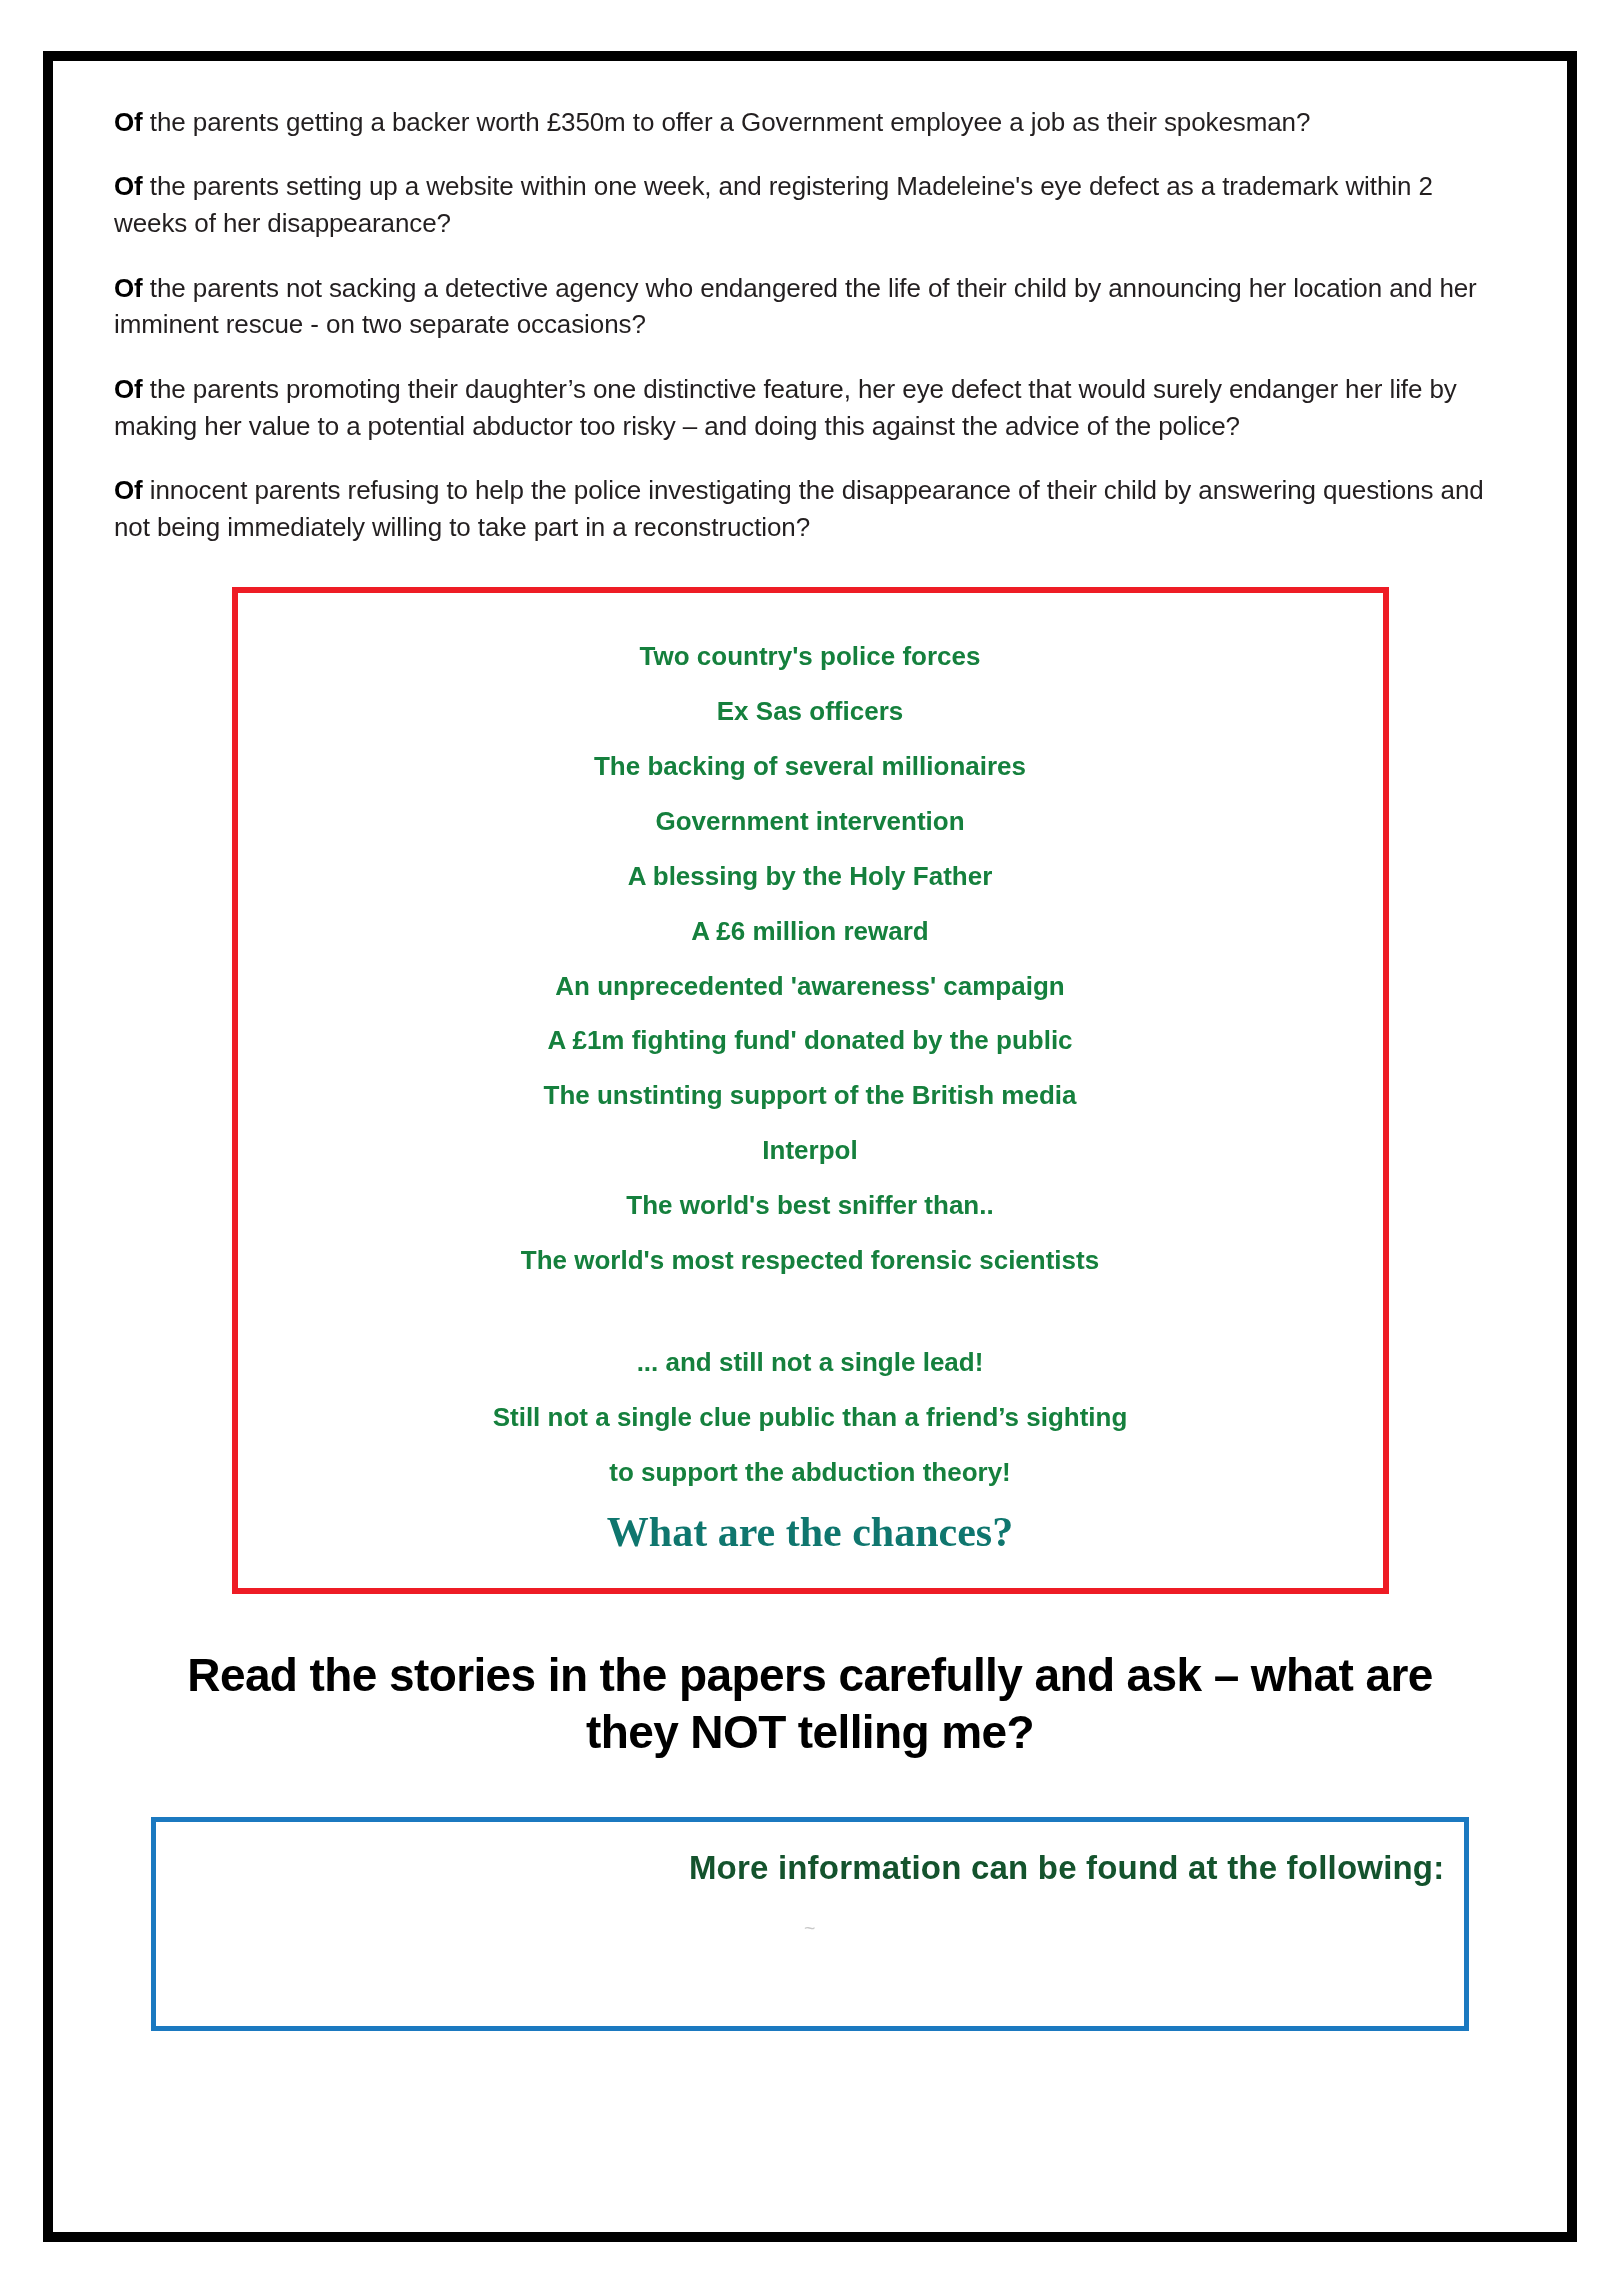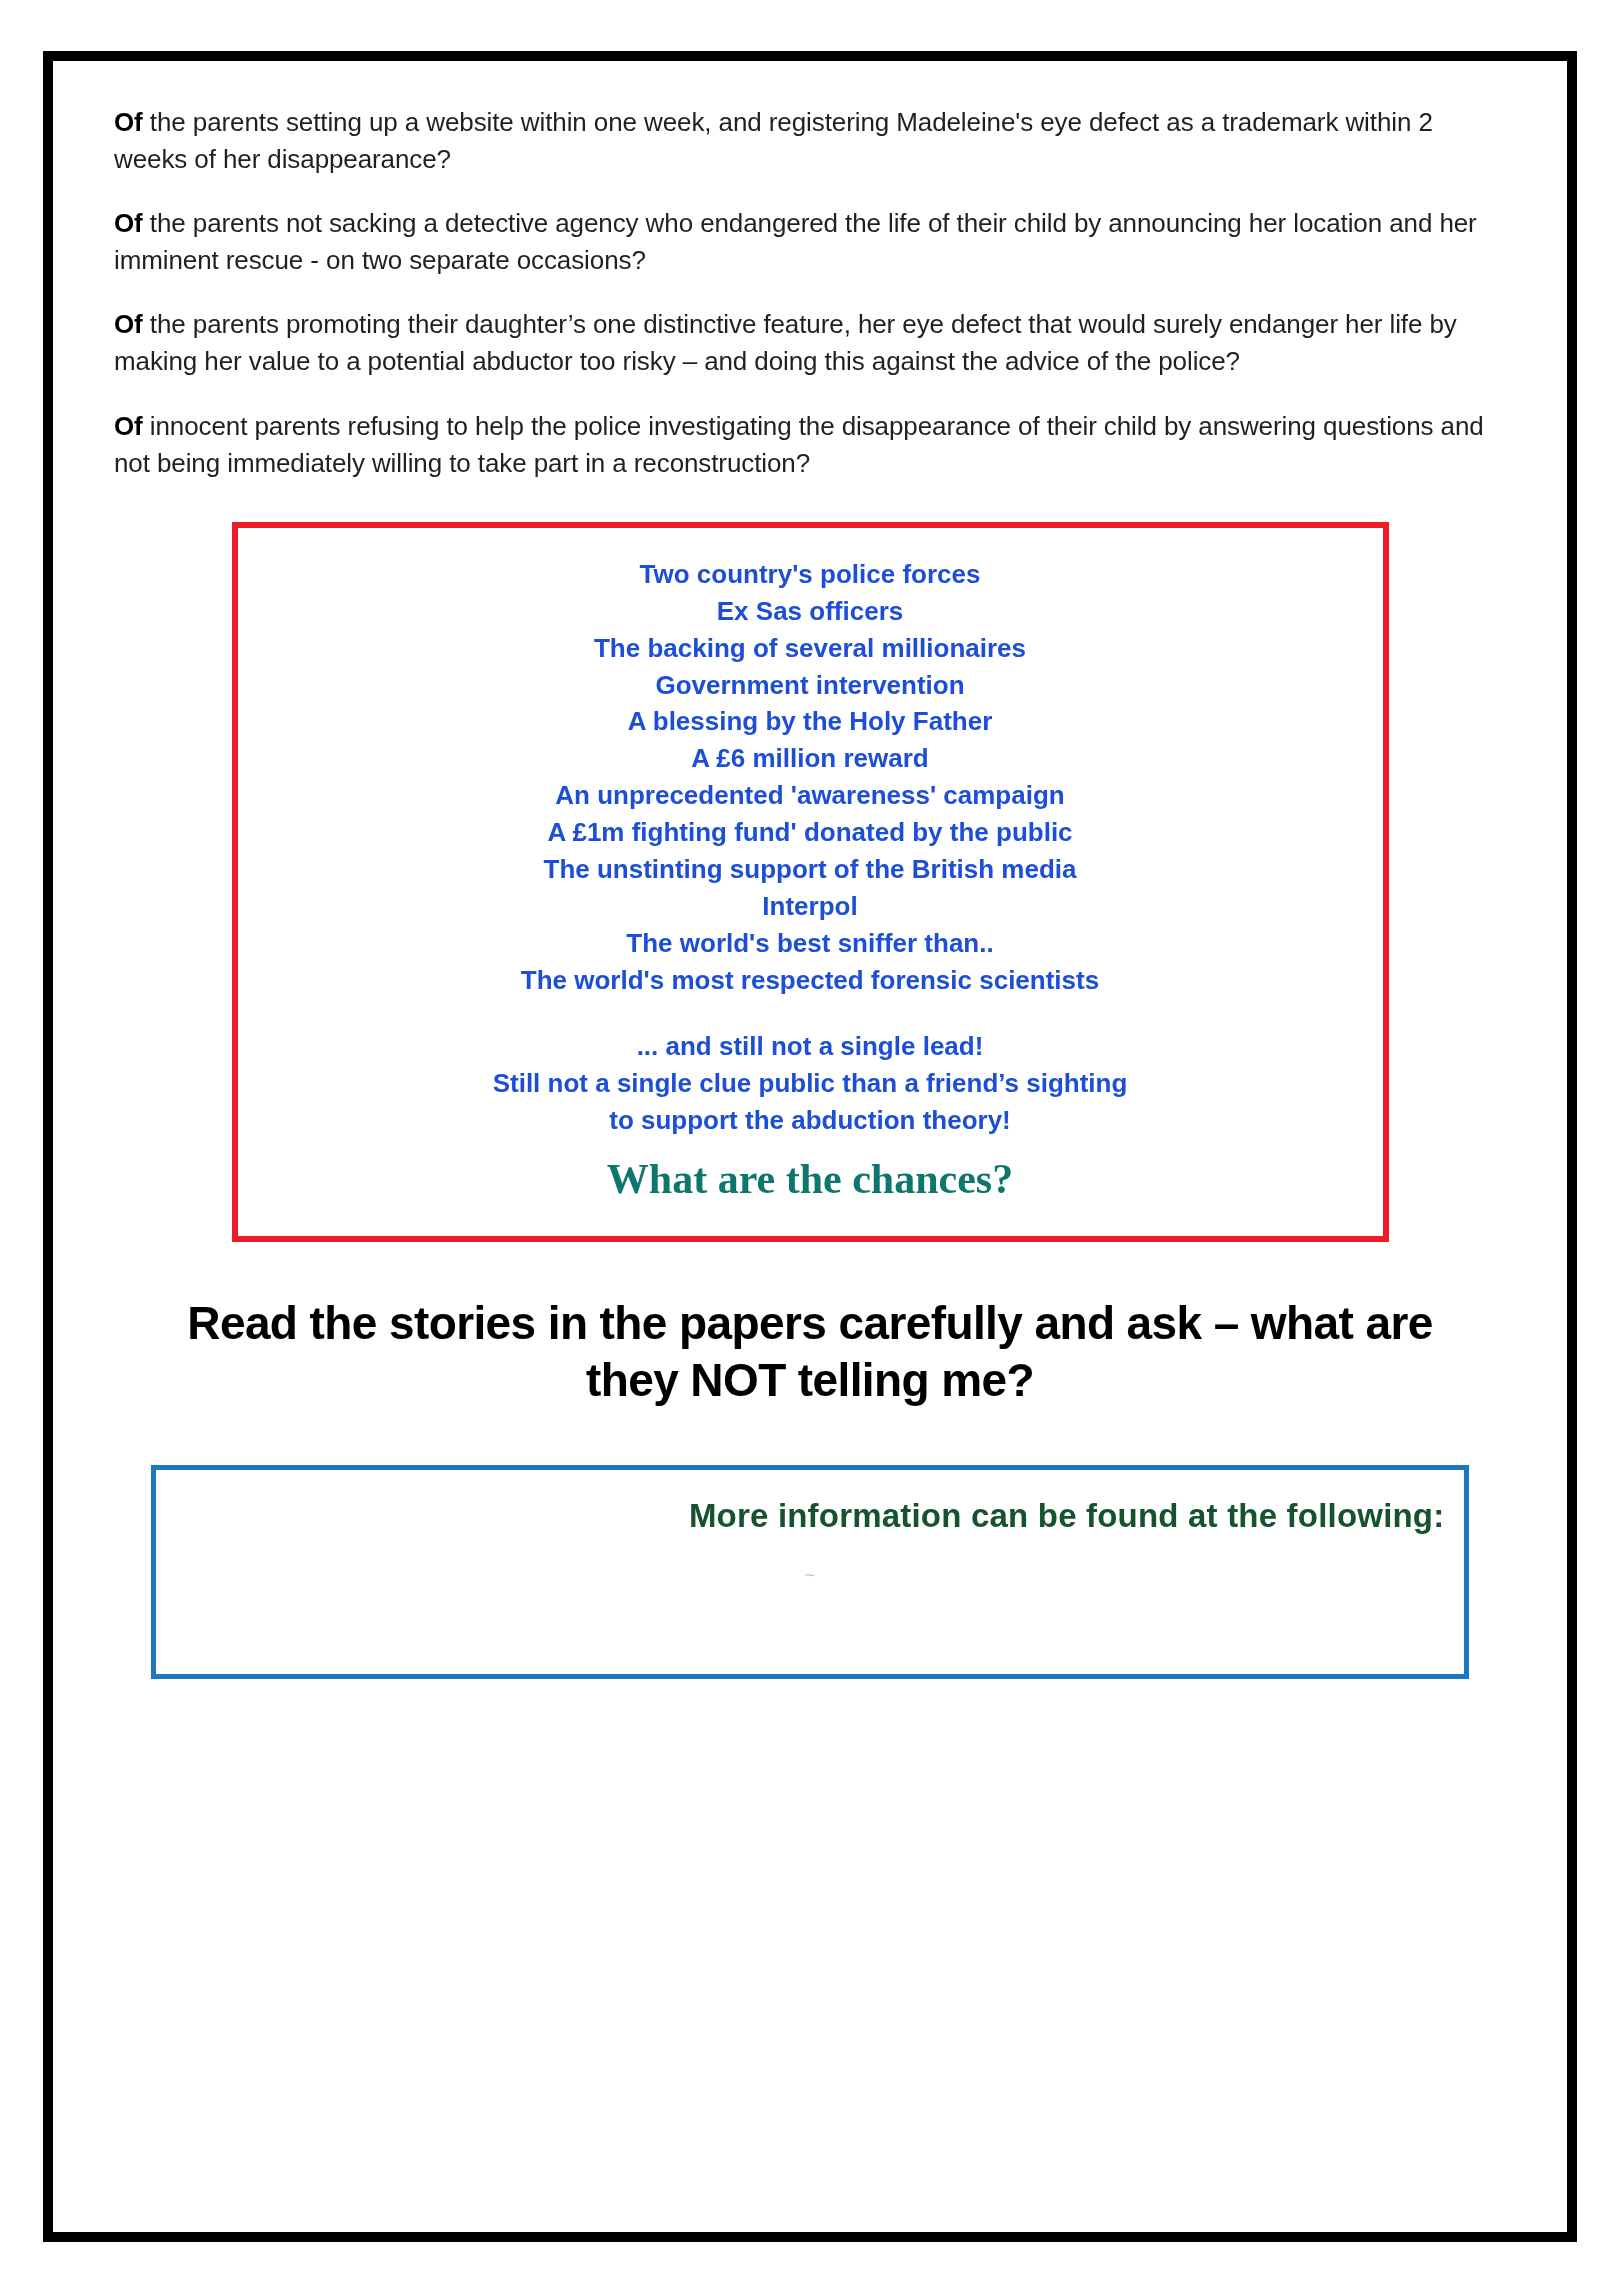--- a/index.html
+++ b/index.html
@@ -43,25 +43,25 @@
   }
   .red-box {
     margin: 41px auto 0 auto;
     width: 1157px;
     border: 6.9px solid #ee1c25;
     box-sizing: border-box;
     padding: 27.4px 19.6px 33px 19.6px;
     text-align: center;
   }
   .red-line {
-    color: #1d4ed8;
+    color: #15803d;
     font-weight: bold;
     font-size: 26px;
     line-height: 1.42;
-    margin: 0;
+    margin: 18px;
   }
   .red-gap {
     height: 29px;
   }
   .red-chances {
     color: #0f766e;
     font-family: "Liberation Serif", serif;
     font-weight: bold;
     font-size: 42px;
     margin: 18px 0 0 0;
@@ -104,20 +104,21 @@
   .blue-faint .tilde {
     color: #c9c9c9;
   }
 </style>
 </head>
 <body>
 
 <div class="page">
   <div class="frame">
 
+    <p class="question"><span class="lead">Of</span><span> the parents getting a backer worth £350m to offer a Government employee a job as their spokesman?</span></p>
 
     <p class="question"><span class="lead">Of</span><span> the parents setting up a website within one week, and registering Madeleine's eye defect as a trademark within 2 weeks of her disappearance?</span></p>
 
     <p class="question"><span class="lead">Of</span><span> the parents not sacking a detective agency who endangered the life of their child by announcing her location and her imminent rescue - on two separate occasions?</span></p>
 
     <p class="question"><span class="lead">Of</span><span> the parents promoting their daughter’s one distinctive feature, her eye defect that would surely endanger her life by making her value to a potential abductor too risky – and doing this against the advice of the police?</span></p>
 
     <p class="question"><span class="lead">Of</span><span> innocent parents refusing to help the police investigating the disappearance of their child by answering questions and not being immediately willing to take part in a reconstruction?</span></p>
 
     <div class="red-box">

